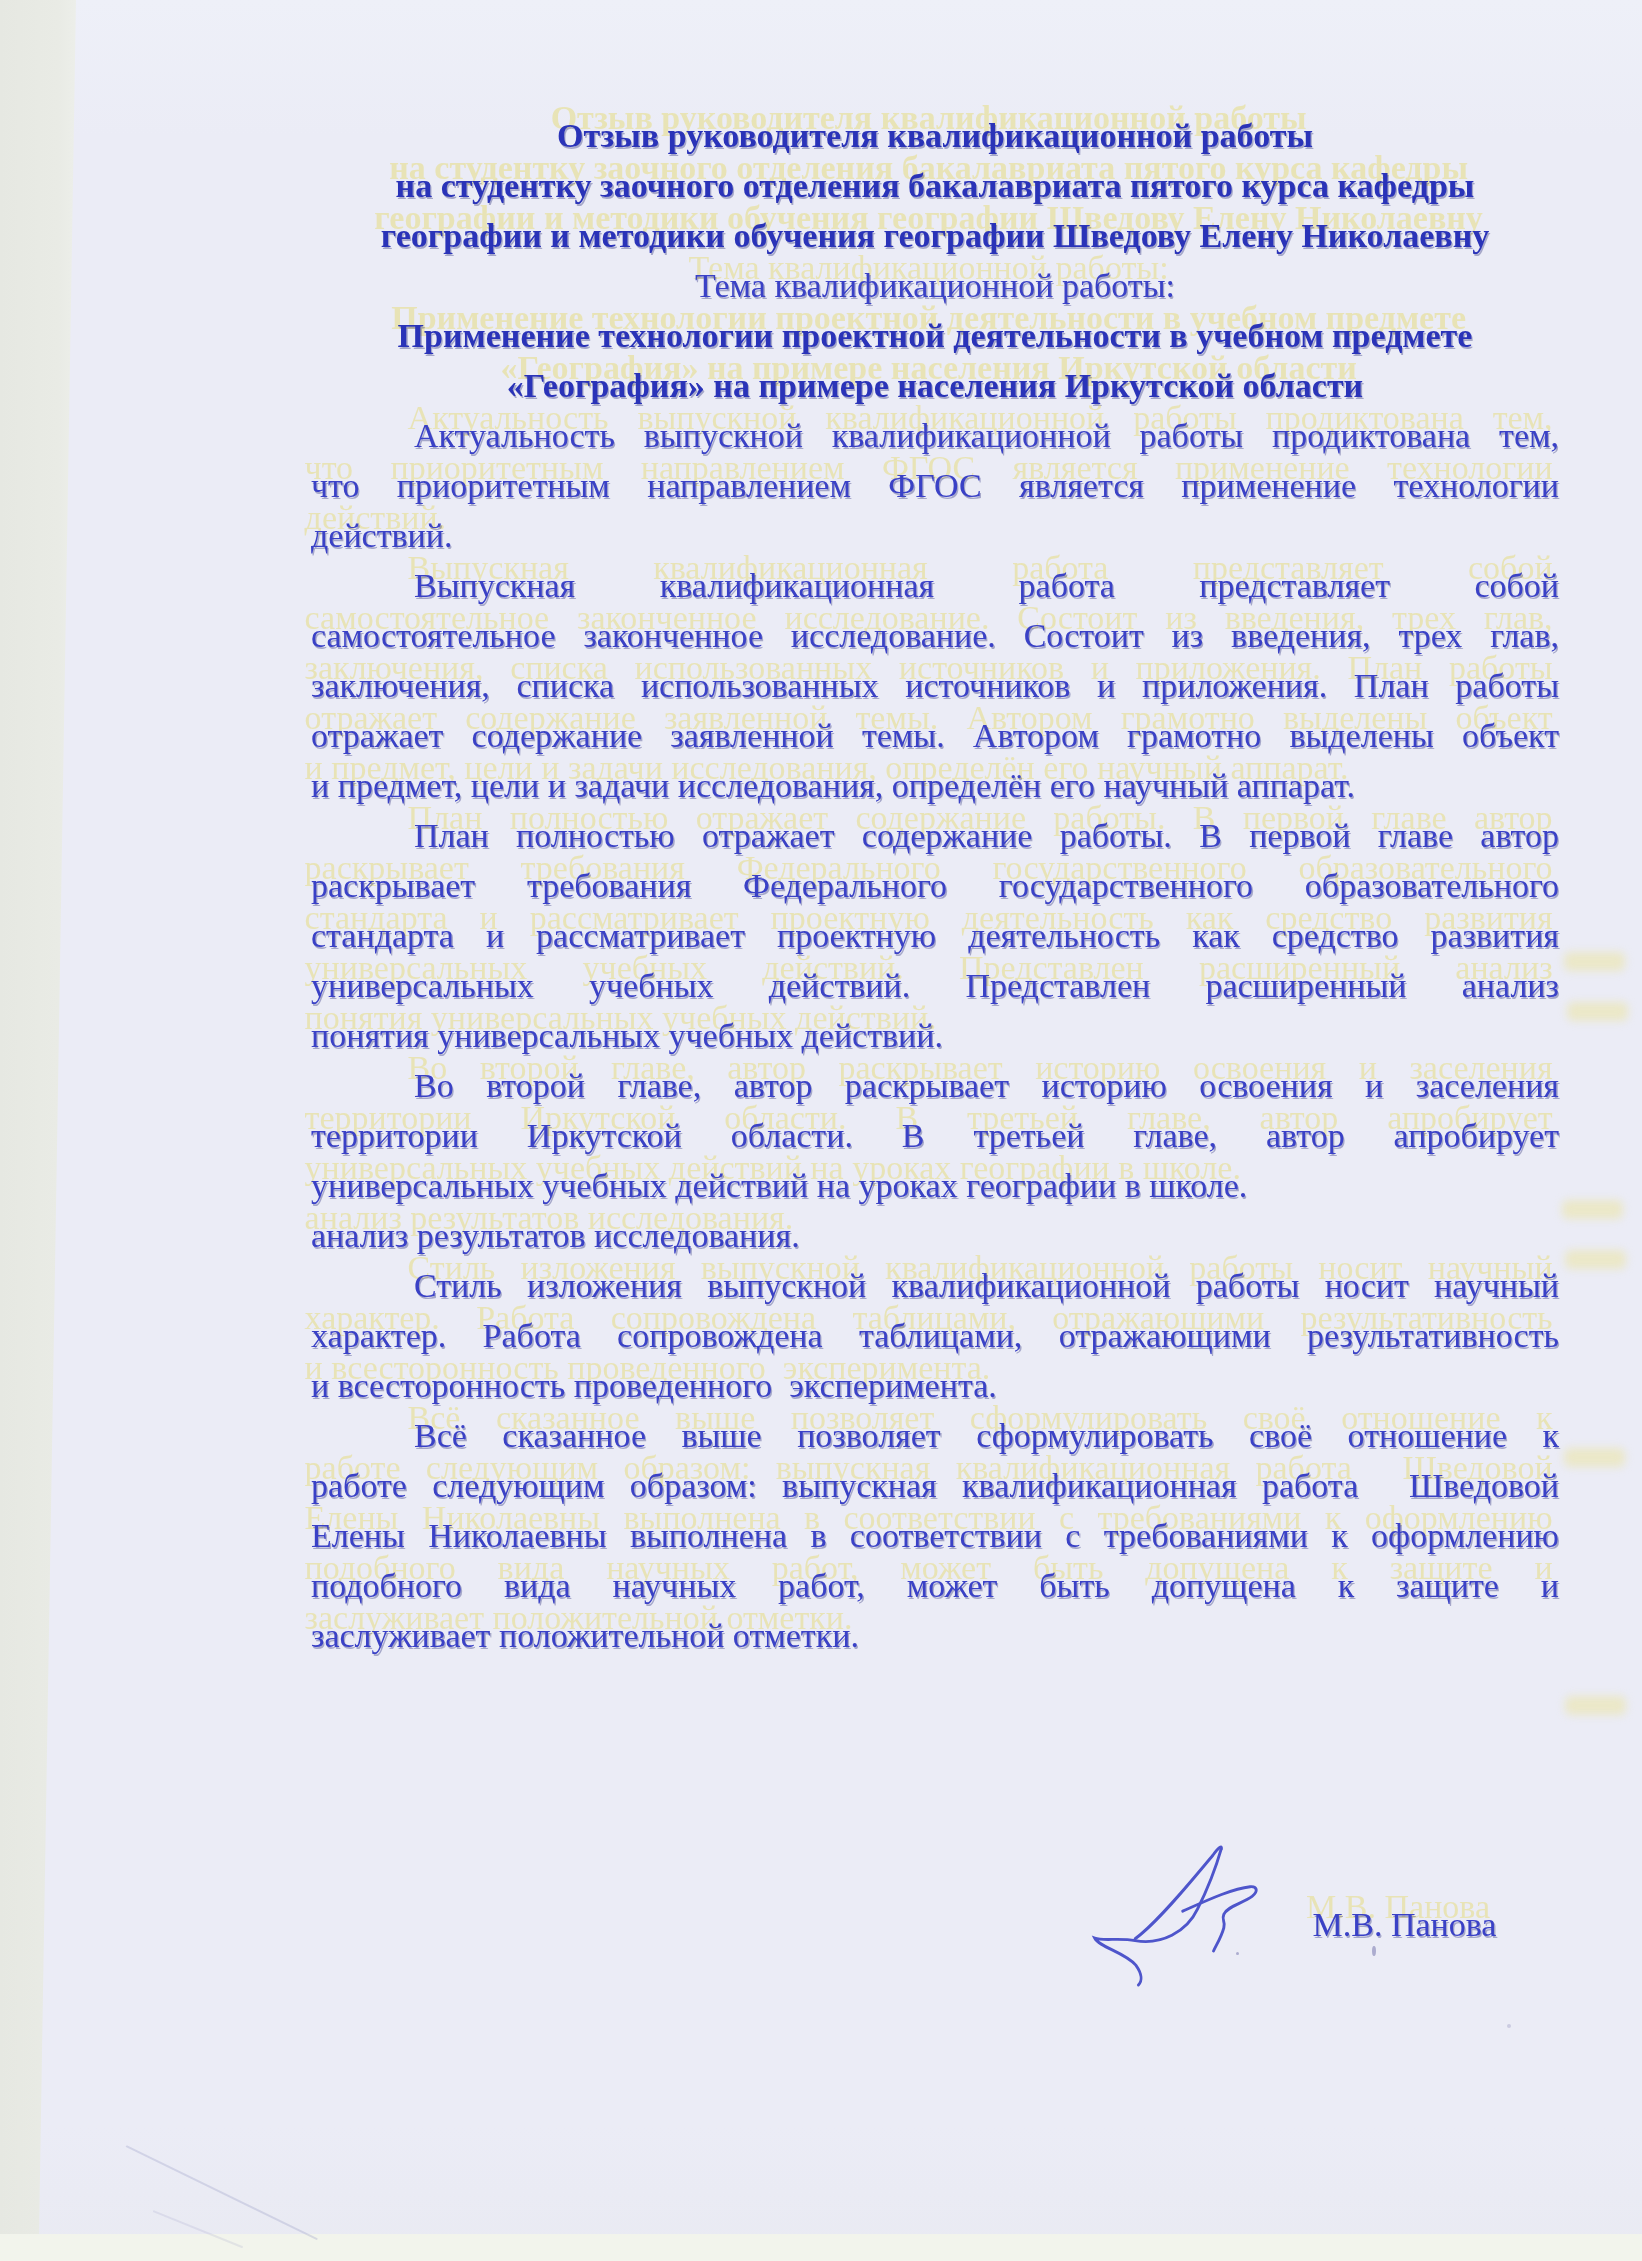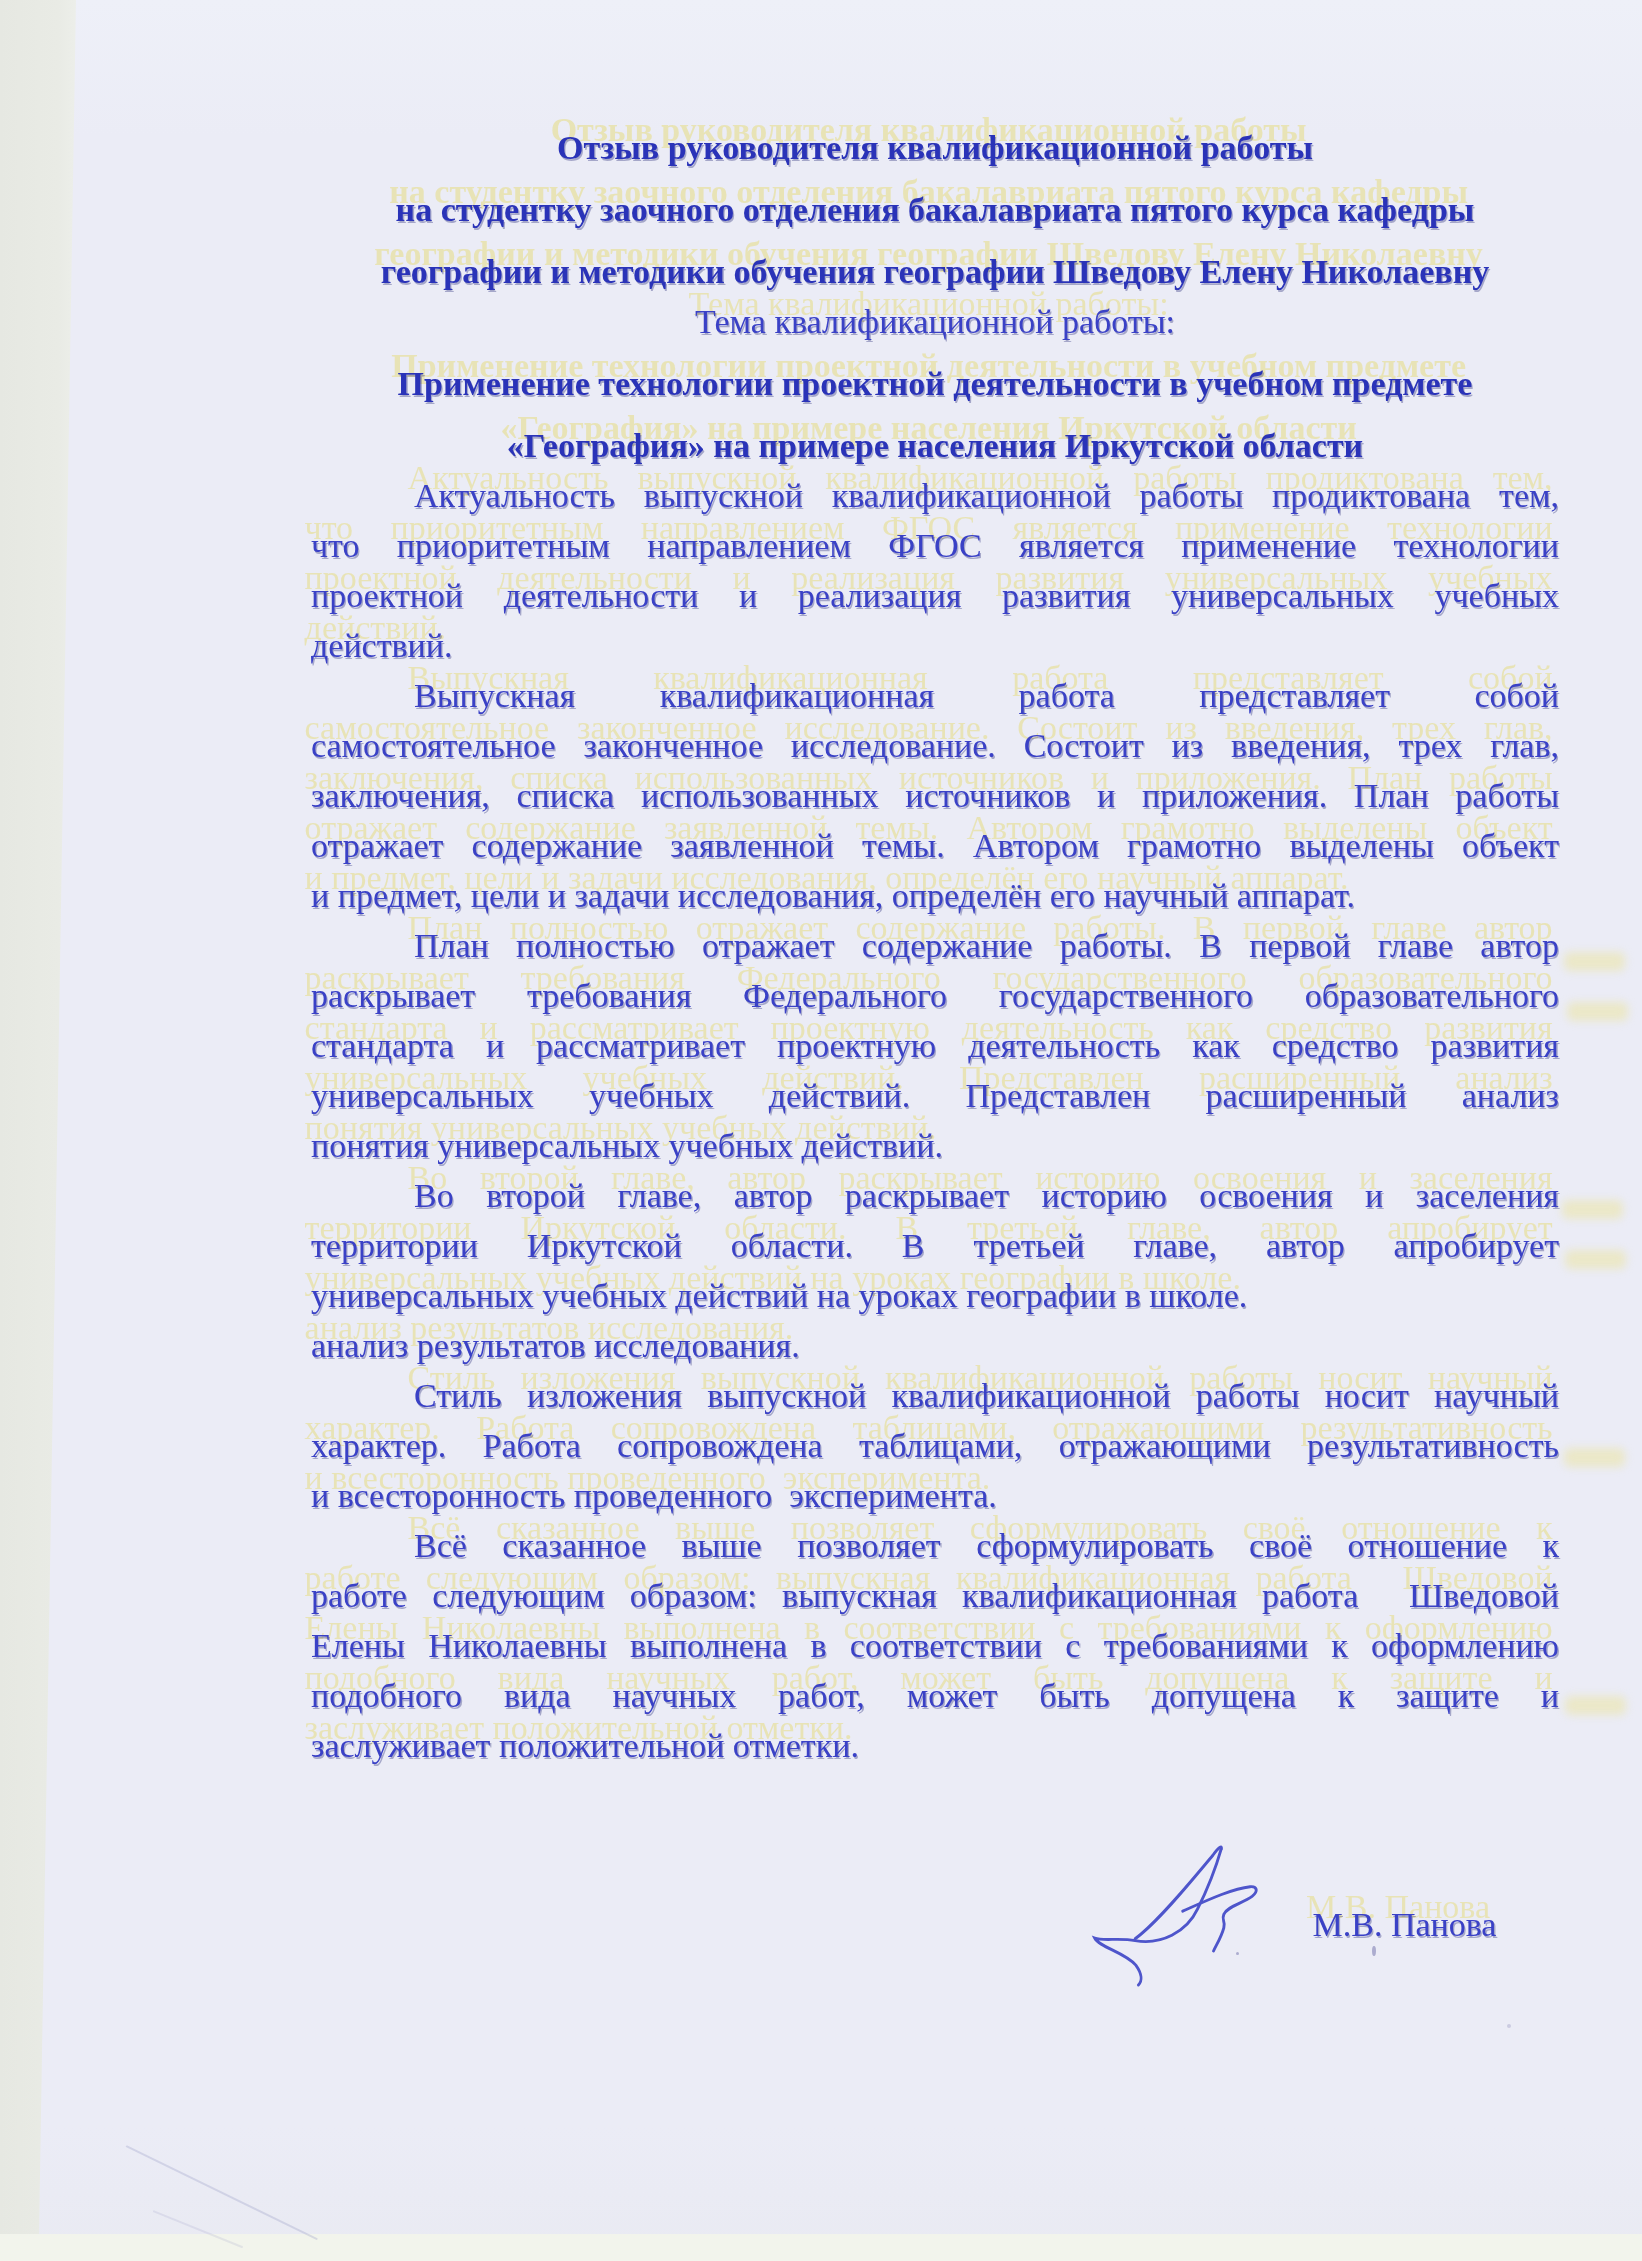--- a/index.html
+++ b/index.html
@@ -21,21 +21,21 @@
   }
   .textblock {
     position:absolute; left:311px; top:0; width:1248px;
     padding-top:111px;
     font-size:34px; line-height:50px; color:#3a41c6;
   }
   .ink {
     text-shadow: 1.3px 1.9px 0 rgba(24,28,110,0.33), -6.4px -18px 0 rgba(228,218,105,0.45);
   }
   .hl { text-align:center; }
-  .hl.b { font-weight:bold; color:#2a33b8;margin-top:12px; }
+  .hl.b { font-weight:bold; color:#2a33b8; }
   .bl { text-align:justify; text-align-last:justify; }
   .bl.first { text-indent:103px; }
   .bl.last  { text-align-last:left; }
   .sigblock {
     position:absolute; left:311px; top:1862px; width:902px;
     font-size:34px; line-height:55px; color:#3a41c6; text-align:left;
   }
   .signame {
     position:absolute; left:1282px; top:1900px; width:245px;
     font-size:34px; line-height:50px; color:#3a41c6; text-align:center;
@@ -64,21 +64,20 @@
         <div class="hl b ink">Отзыв руководителя квалификационной работы</div>
         <div class="hl b ink">на студентку заочного отделения бакалавриата пятого курса кафедры</div>
         <div class="hl b ink">географии и методики обучения географии Шведову Елену Николаевну</div>
         <div class="hl ink">Тема квалификационной работы:</div>
         <div class="hl b ink">Применение технологии проектной деятельности в учебном предмете</div>
         <div class="hl b ink">«География» на примере населения Иркутской области</div>
       </div>
     <div id="bodytext">
         <div class="bl first ink">Актуальность выпускной квалификационной работы продиктована тем,</div>
         <div class="bl ink">что приоритетным направлением ФГОС является применение технологии</div>
-        <div class="bl ink">проектной деятельности и реализация развития универсальных учебных</div>
         <div class="bl last ink">действий.</div>
         <div class="bl first ink">Выпускная квалификационная работа представляет собой</div>
         <div class="bl ink">самостоятельное законченное исследование. Состоит из введения, трех глав,</div>
         <div class="bl ink">заключения, списка использованных источников и приложения. План работы</div>
         <div class="bl ink">отражает содержание заявленной темы. Автором грамотно выделены объект</div>
         <div class="bl last ink">и предмет, цели и задачи исследования, определён его научный аппарат.</div>
         <div class="bl first ink">План полностью отражает содержание работы. В первой главе автор</div>
         <div class="bl ink">раскрывает требования Федерального государственного образовательного</div>
         <div class="bl ink">стандарта и рассматривает проектную деятельность как средство развития</div>
         <div class="bl ink">универсальных учебных действий. Представлен расширенный анализ</div>

